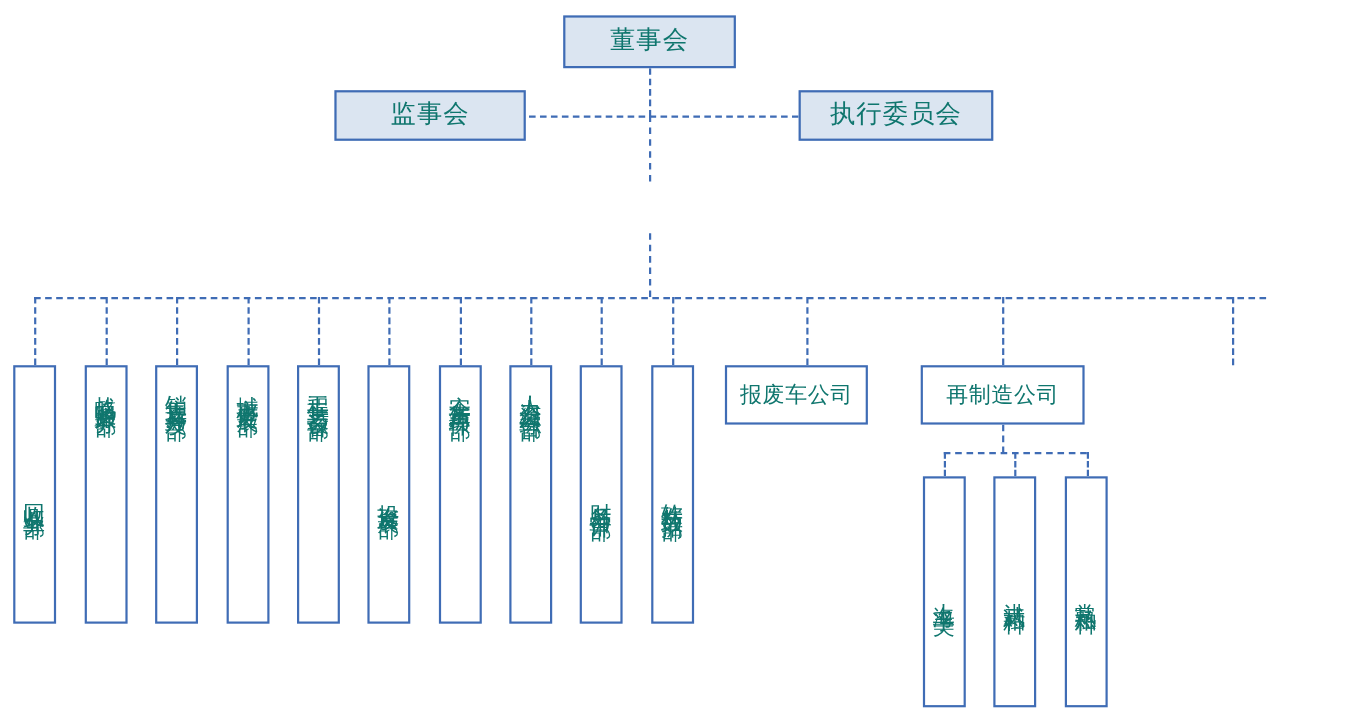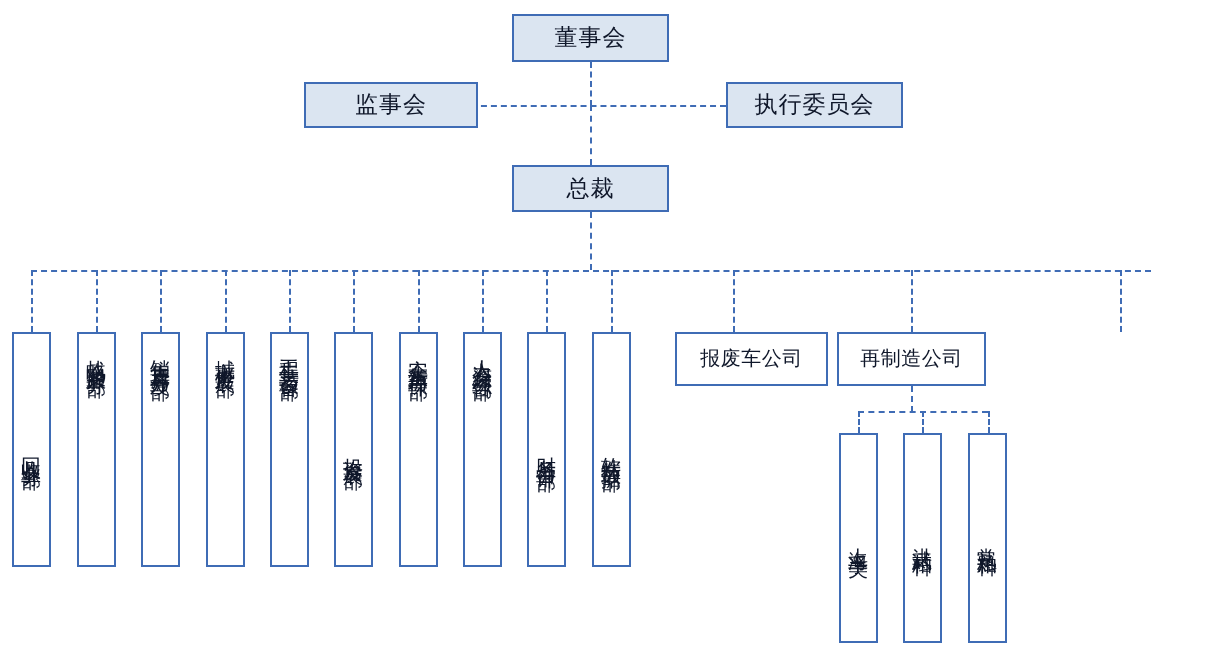--- a/index.html
+++ b/index.html
@@ -16,21 +16,21 @@
     overflow: hidden;
   }
   .node {
     position: absolute;
     box-sizing: border-box;
     border: 2px solid #3f6cb5;
     display: flex;
     align-items: center;
     justify-content: center;
     text-align: center;
-    color: #0f172a;
+    color: #0f766e;
     background: #ffffff;
     z-index: 3;
   }
   .node.filled {
     background: #dbe5f1;
   }
   .node .label {
     display: block;
     line-height: 1.18;
     white-space: pre-line;
@@ -115,23 +115,20 @@
   </div>
 
   <div class="node filled horiz" style="left:304px; top:82px; width:174px; height:46px;">
     <span class="label">监事会</span>
   </div>
 
   <div class="node filled horiz" style="left:726px; top:82px; width:177px; height:46px;">
     <span class="label">执行委员会</span>
   </div>
 
-  <div class="node filled horiz" style="left:512px; top:165px; width:157px; height:47px;">
-    <span class="label">总裁</span>
-  </div>
 
   <div class="node vert center" style="left:12px; top:332px; width:39px; height:235px;">
     <span class="label">回收业务部</span>
   </div>
   <div class="node vert" style="left:77px; top:332px; width:39px; height:235px;">
     <span class="label">战略客户服务部</span>
   </div>
   <div class="node vert" style="left:141px; top:332px; width:39px; height:235px;">
     <span class="label">销售支持与开发部</span>
   </div>
@@ -150,21 +147,21 @@
   <div class="node vert" style="left:463px; top:332px; width:39px; height:235px;">
     <span class="label">人力资源与综合部</span>
   </div>
   <div class="node vert center" style="left:527px; top:332px; width:39px; height:235px;">
     <span class="label">财务与审计部</span>
   </div>
   <div class="node vert center" style="left:592px; top:332px; width:39px; height:235px;">
     <span class="label">软件与数据部</span>
   </div>
 
-  <div class="node horiz-sm" style="left:659px; top:332px; width:153px; height:54px;margin-left:16px;">
+  <div class="node horiz-sm" style="left:659px; top:332px; width:130px; height:54px;">
     <span class="label">报废车公司</span>
   </div>
   <div class="node horiz-sm" style="left:837px; top:332px; width:149px; height:54px;text-align:center;">
     <span class="label">再制造公司</span>
   </div>
 
   <div class="node vert center" style="left:839px; top:433px; width:39px; height:210px;">
     <span class="label">上海孚美</span>
   </div>
   <div class="node vert center" style="left:903px; top:433px; width:39px; height:210px;">

